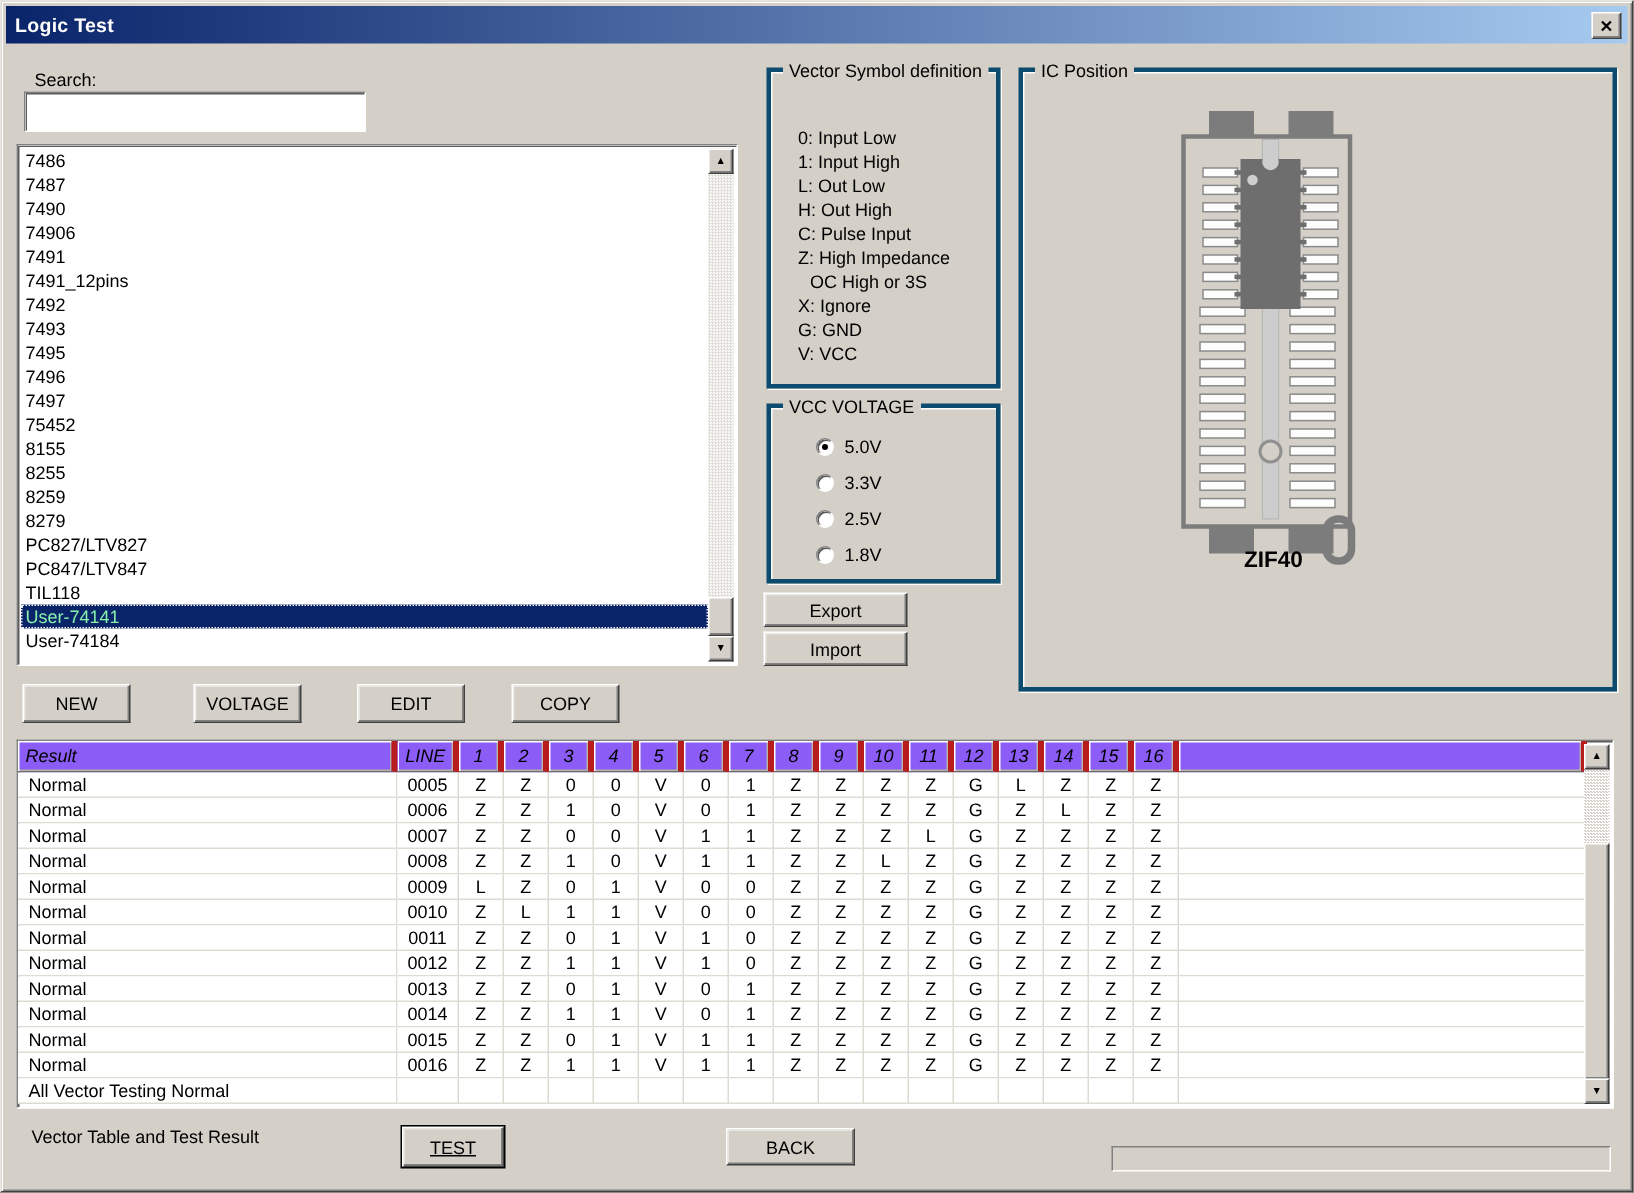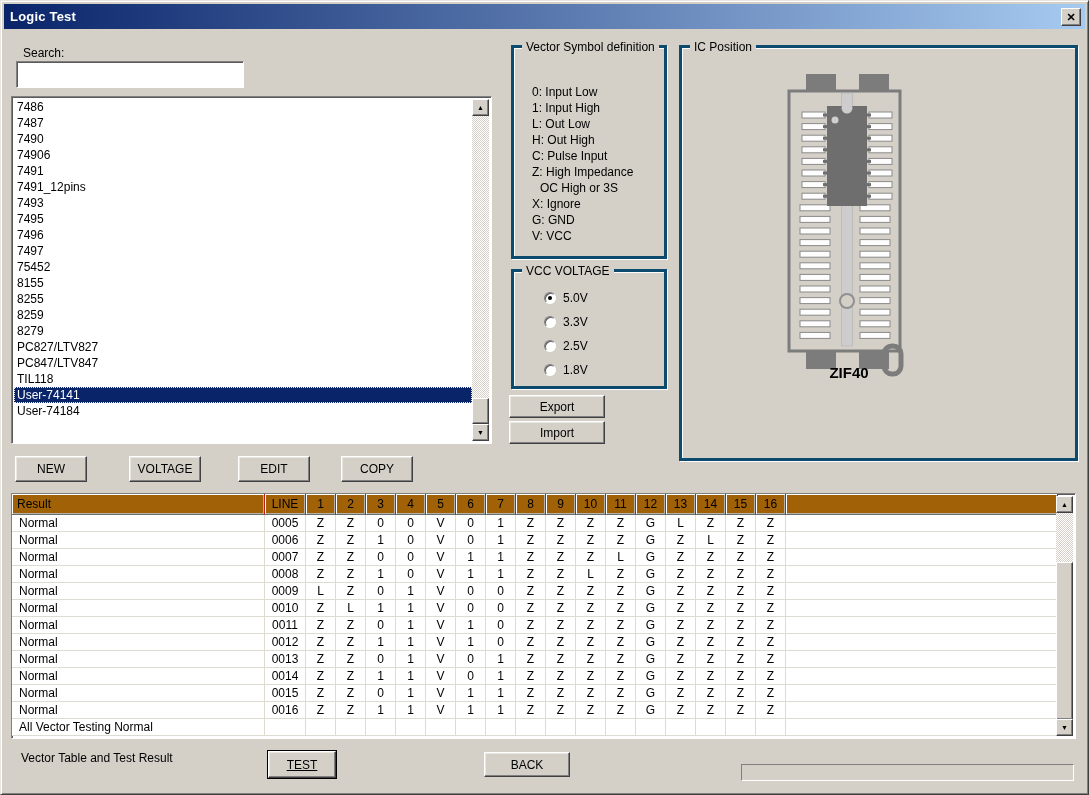--- a/index.html
+++ b/index.html
@@ -24,21 +24,21 @@
     box-shadow:inset 1px 1px 0 #5a5a5a;}
   .group{position:absolute;border:3px solid #0c4a6e;box-shadow:1px 1px 0 #fdfdfd, inset 1px 1px 0 #fdfdfd;}
   .group>.legend{position:absolute;top:-8px;left:8px;background:#d4d0c8;padding:0 4px;font-size:12px;color:#000;}
   
   .search-label{position:absolute;left:22px;top:45px;font-size:12px;}
   .search-input{position:absolute;left:15px;top:60px;width:228px;height:27px;padding:2px 4px;font-size:12px;
     font-family:"Liberation Sans",sans-serif;outline:none;}
   
   .listbox{position:absolute;left:10px;top:95px;width:481px;height:348px;padding:2px 19px 2px 2px;overflow:hidden;}
   .list-item{height:16px;line-height:16px;font-size:12px;padding-left:3px;color:#000;white-space:nowrap;}
-  .list-item.selected{background:#0a246a;color:#ffffff;outline:1px dotted #eee;outline-offset:-1px;}
+  .list-item.selected{background:#0a246a;color:#86efac;outline:1px dotted #eee;outline-offset:-1px;}
   
   .vscroll{position:absolute;top:2px;right:2px;bottom:2px;width:17px;
     background:#fff;background-image:conic-gradient(#d4d0c8 25%,transparent 0 50%,#d4d0c8 0 75%,transparent 0);
     background-size:2px 2px;}
   .sb-btn{position:absolute;left:0;width:17px;height:17px;background:#d4d0c8;border:1px solid;
     border-color:#fff #404040 #404040 #fff;box-shadow:inset -1px -1px 0 #808080;
     display:flex;align-items:center;justify-content:center;font-size:7px;color:#000;line-height:1;}
   .sb-up{top:0;} .sb-down{bottom:0;}
   .sb-thumb{position:absolute;left:0;width:17px;background:#d4d0c8;border:1px solid;
     border-color:#fff #404040 #404040 #fff;box-shadow:inset -1px -1px 0 #808080;}
@@ -49,23 +49,23 @@
   
   .radio-row{position:relative;height:24px;display:flex;align-items:center;padding-left:30px;}
   .radio{width:12px;height:12px;border-radius:50%;background:#fff;border:1px solid;
     border-color:#808080 #fff #fff #808080;box-shadow:inset 1px 1px 0 #5a5a5a;display:inline-block;position:relative;}
   .radio.on::after{content:"";position:absolute;left:3px;top:3px;width:4px;height:4px;border-radius:50%;background:#000;}
   .radio-label{font-size:12px;padding-left:7px;}
   
   .table-wrap{position:absolute;left:10px;top:492px;width:1065px;height:246px;background:#fff;
     border:1px solid;border-color:#808080 #fff #fff #808080;box-shadow:inset 1px 1px 0 #5a5a5a;overflow:hidden;}
   .tr{display:grid;grid-template-columns:253px 41px repeat(16,30px) minmax(0,1fr);width:1046px;}
-  .th{height:21px;line-height:20px;background:#a16207;font-size:12px;color:#000;text-align:center;
-    border-right:1px solid #b91c1c;border-bottom:1px solid #6e6e6e;
-    box-shadow:inset 1px 1px 0 #fff, inset -1px -1px 0 #b5b1a8;overflow:hidden;}
+  .th{height:21px;line-height:20px;background:#8b5cf6;font-size:12px;color:#000;text-align:center;
+    border-right:4px solid #b91c1c;border-bottom:1px solid #6e6e6e;
+    box-shadow:inset 1px 1px 0 #fff, inset -1px -1px 0 #b5b1a8;overflow:hidden;font-style:italic;}
   .th.first{text-align:left;padding-left:5px;}
   .td{height:17px;line-height:16px;font-size:12px;color:#000;text-align:center;background:#fff;
     border-right:1px solid #dedbd3;border-bottom:1px solid #dedbd3;overflow:hidden;white-space:nowrap;}
   .td.first{text-align:left;padding-left:7px;}
   .table-vscroll{position:absolute;top:2px;right:2px;bottom:2px;width:17px;
     background:#fff;background-image:conic-gradient(#d4d0c8 25%,transparent 0 50%,#d4d0c8 0 75%,transparent 0);
     background-size:2px 2px;}
   
   .bottom-label{position:absolute;left:20px;top:750px;font-size:12px;color:#000;}
   .progress{position:absolute;left:740px;top:763px;width:333px;height:17px;background:#d4d0c8;
@@ -91,20 +91,21 @@
   <input class="search-input sunken" type="text" value="" style="">
 
   <div class="listbox sunken" style="position:absolute;">
     <div class="list-items">
         <div class="list-item">7486</div>
         <div class="list-item">7487</div>
         <div class="list-item">7490</div>
         <div class="list-item">74906</div>
         <div class="list-item">7491</div>
         <div class="list-item">7491_12pins</div>
+        <div class="list-item">7492</div>
         <div class="list-item">7493</div>
         <div class="list-item">7495</div>
         <div class="list-item">7496</div>
         <div class="list-item">7497</div>
         <div class="list-item">75452</div>
         <div class="list-item">8155</div>
         <div class="list-item">8255</div>
         <div class="list-item">8259</div>
         <div class="list-item">8279</div>
         <div class="list-item">PC827/LTV827</div>

